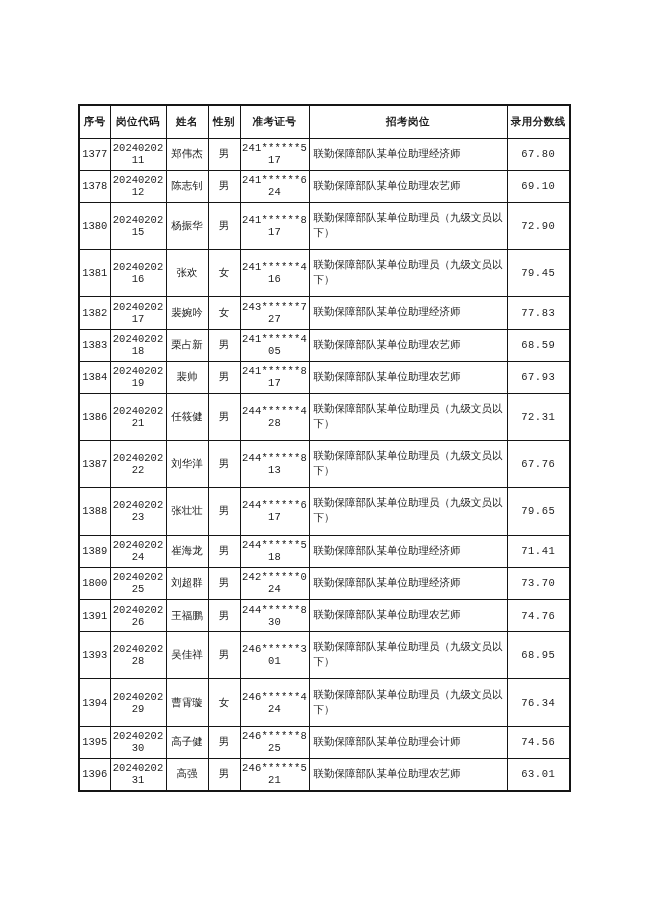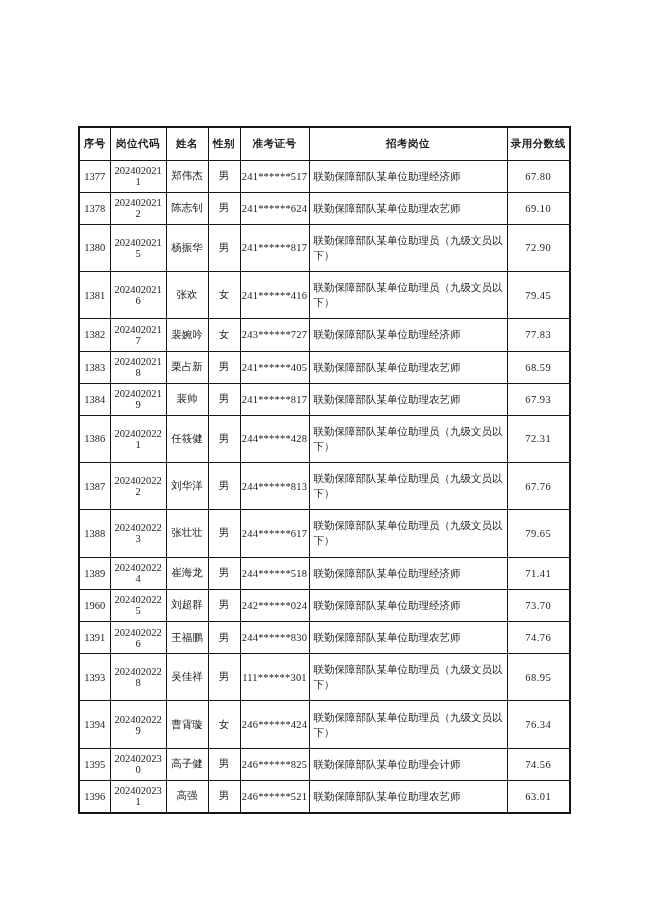--- a/index.html
+++ b/index.html
@@ -1,20 +1,20 @@
 <!DOCTYPE html>
 <html><head>
 <meta charset="utf-8">
 <style>
   html,body{margin:0;padding:0;}
   body{
     width:650px;height:918px;background:#ffffff;position:relative;
     font-family:"Liberation Serif","DejaVu Serif",serif;color:#1b1b1b;
   }
-  .table-wrap{position:absolute;left:78px;top:126px;}
+  .table-wrap{position:absolute;left:78px;top:104px;font-family:Liberation Mono, monospace;}
   table{
     border-collapse:collapse;table-layout:fixed;
     width:491px;height:688px;
     border:2px solid #151515;
   }
   th,td{
     border:1px solid #151515;
     font-size:10.5px;
     text-align:center;
     vertical-align:middle;
@@ -153,21 +153,21 @@
         <tr>
           <td class="cell-index">1389</td>
           <td class="cell-position-code">2024020224</td>
           <td class="cell-name">崔海龙</td>
           <td class="cell-gender">男</td>
           <td class="cell-exam-number">244******518</td>
           <td class="cell-position">联勤保障部队某单位助理经济师</td>
           <td class="cell-score">71.41</td>
         </tr>
         <tr>
-          <td class="cell-index">1960</td>
+          <td class="cell-index">1800</td>
           <td class="cell-position-code">2024020225</td>
           <td class="cell-name">刘超群</td>
           <td class="cell-gender">男</td>
           <td class="cell-exam-number">242******024</td>
           <td class="cell-position">联勤保障部队某单位助理经济师</td>
           <td class="cell-score">73.70</td>
         </tr>
         <tr>
           <td class="cell-index">1391</td>
           <td class="cell-position-code">2024020226</td>
@@ -175,21 +175,21 @@
           <td class="cell-gender">男</td>
           <td class="cell-exam-number">244******830</td>
           <td class="cell-position">联勤保障部队某单位助理农艺师</td>
           <td class="cell-score">74.76</td>
         </tr>
         <tr>
           <td class="cell-index">1393</td>
           <td class="cell-position-code">2024020228</td>
           <td class="cell-name">吴佳祥</td>
           <td class="cell-gender">男</td>
-          <td class="cell-exam-number">111******301</td>
+          <td class="cell-exam-number">246******301</td>
           <td class="cell-position">联勤保障部队某单位助理员（九级文员以下）</td>
           <td class="cell-score">68.95</td>
         </tr>
         <tr>
           <td class="cell-index">1394</td>
           <td class="cell-position-code">2024020229</td>
           <td class="cell-name">曹霄璇</td>
           <td class="cell-gender">女</td>
           <td class="cell-exam-number">246******424</td>
           <td class="cell-position">联勤保障部队某单位助理员（九级文员以下）</td>

